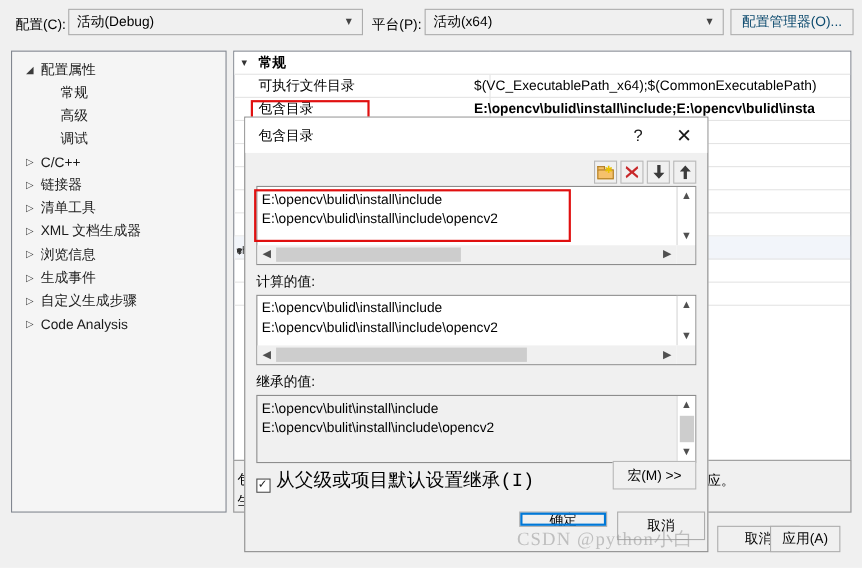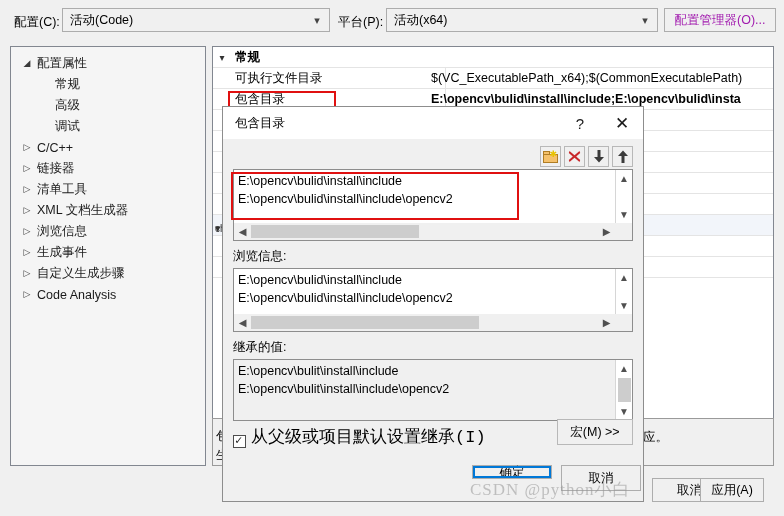--- a/index.html
+++ b/index.html
@@ -19,21 +19,21 @@
   .lbl { position: absolute; font-size: 12.5px; color: #000; white-space: nowrap; }
   .combo {
     position: absolute; height: 24px; background: #f0f0f0;
     border: 1px solid #acacac; display: flex; align-items: center;
     padding: 0 4px 0 7px; font-size: 12.5px; color: #000;
   }
   .combo .cval { flex: 1; white-space: nowrap; overflow: hidden; }
   .combo .carrow { width: 16px; text-align: center; color: #444; font-size: 11px; line-height: 1; }
   .btn {
     position: absolute; background: #f0f0f0; border: 1px solid #adadad;
-    font-size: 12.5px; color: #a21caf; display: flex; align-items: center;
+    font-size: 12.5px; color: #0c4a6e; display: flex; align-items: center;
     justify-content: center; white-space: nowrap;
   }
 
   
   .treepanel {
     position: absolute; left: 10px; top: 46px; width: 196px; height: 420px;
     background: #f5f5f5; border: 1px solid #828790;
   }
   .tree { padding: 6px 0 0 0; }
   .tnode {
@@ -143,21 +143,21 @@
                 color: #e8c200; line-height: 1; }
 </style>
 </head>
 <body>
 
 <div id="root">
 
   <div class="topbar">
     <div class="lbl" style="left:14px; top:14px;">配置(C):</div>
     <div class="combo" style="left:62px; top:8px; width:268px;">
-      <span class="cval">活动(Code)</span>
+      <span class="cval">活动(Debug)</span>
       <span class="carrow">▾</span>
     </div>
     <div class="lbl" style="left:338px; top:14px;">平台(P):</div>
     <div class="combo" style="left:386px; top:8px; width:272px;">
       <span class="cval">活动(x64)</span>
       <span class="carrow">▾</span>
     </div>
     <div class="btn" style="left:664px; top:8px; width:112px; height:24px;">配置管理器(O)...</div>
   </div>
 
@@ -325,21 +325,21 @@
         </div>
         <div class="hscroll">
           <span class="sbtn">◀</span>
           <span class="hthumb" style="width:168px;"></span>
           <span style="flex:1"></span>
           <span class="sbtn">▶</span>
         </div>
         <div class="corner"></div>
       </div>
 
-      <div class="seclabel">浏览信息:</div>
+      <div class="seclabel">计算的值:</div>
       <div class="listbox" style="height:64px;">
         <div class="listinner" id="eval-list">
             <div class="litem">E:\opencv\bulid\install\include</div>
             <div class="litem">E:\opencv\bulid\install\include\opencv2</div>
           </div>
         <div class="vscroll">
           <span class="sbtn">▲</span>
           <span class="sbtn">▼</span>
         </div>
         <div class="hscroll">

